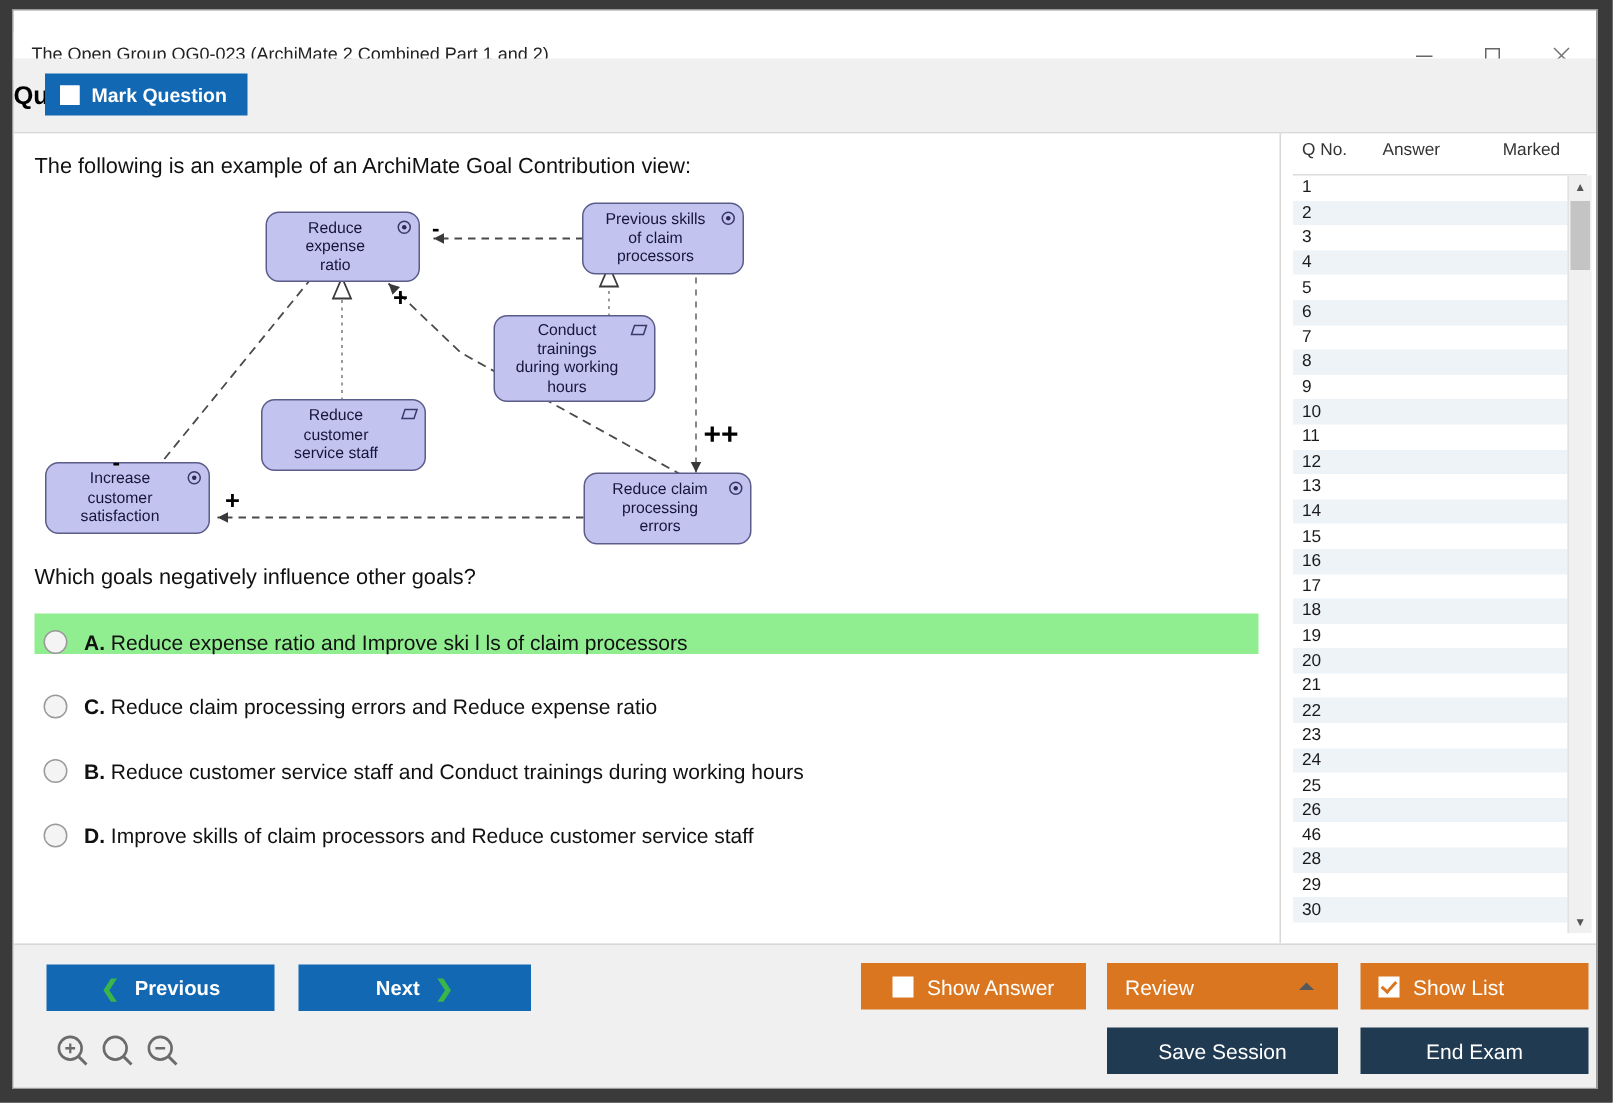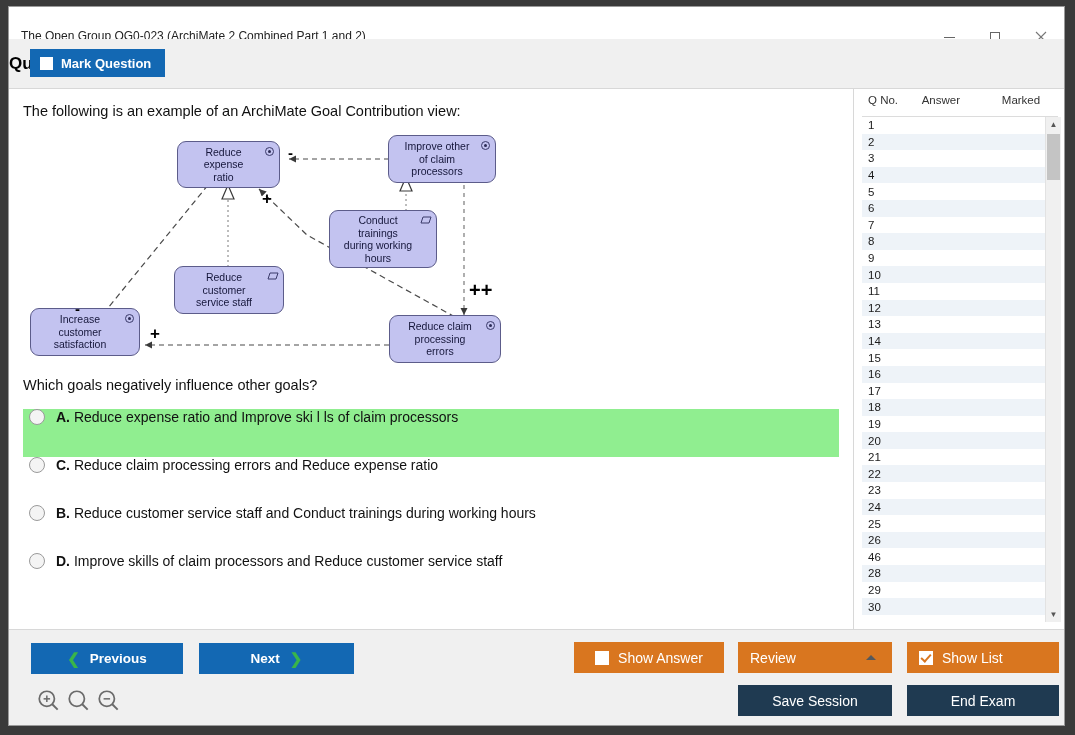--- a/index.html
+++ b/index.html
@@ -133,24 +133,24 @@
     z-index: 4;
   }
 
   
   .qstem2 {
     position: absolute; left: 14px; top: 288px;
     font-size: 14.5px; color: #111;
   }
   .options { position: absolute; left: 14px; top: 320px; width: 816px; }
   .opt {
-    height: 48px;
-    display: flex; align-items: flex-start;
+    height: 27px;
+    display: flex; align-items: flex-end;
     padding-left: 6px;
-    margin-bottom: 0px;
+    margin-bottom: 16px;
     cursor: pointer;
     box-sizing: border-box;
   }
   .opt.sel { background: #90ee90; }
   .radio {
     width: 16px; height: 16px;
     border: 1.4px solid #9a9a9a;
     border-radius: 50%;
     background: #f4f4f4;
     margin-right: 11px;
@@ -349,21 +349,21 @@
 
       <div class="node" style="left:160px; top:14px; width:103px; height:47px;">
         <span class="icon-goal"></span>
         <span class="lbl" style="white-space:pre-line">Reduce
 expense
 ratio</span>
       </div>
 
       <div class="node" style="left:371px; top:8px; width:108px; height:48px;">
         <span class="icon-goal"></span>
-        <span class="lbl" style="white-space:pre-line">Improve other
+        <span class="lbl" style="white-space:pre-line">Previous skills
 of claim
 processors</span>
       </div>
 
       <div class="node" style="left:312px; top:83px; width:108px; height:58px;">
         <svg class="icon-req" viewBox="0 0 12 8">
           <path d="M3,1 L11,1 L9,7 L1,7 z" fill="#c3c3f0" stroke="#3a3a6a" stroke-width="1"></path>
         </svg>
         <span class="lbl" style="white-space:pre-line">Conduct
 trainings

